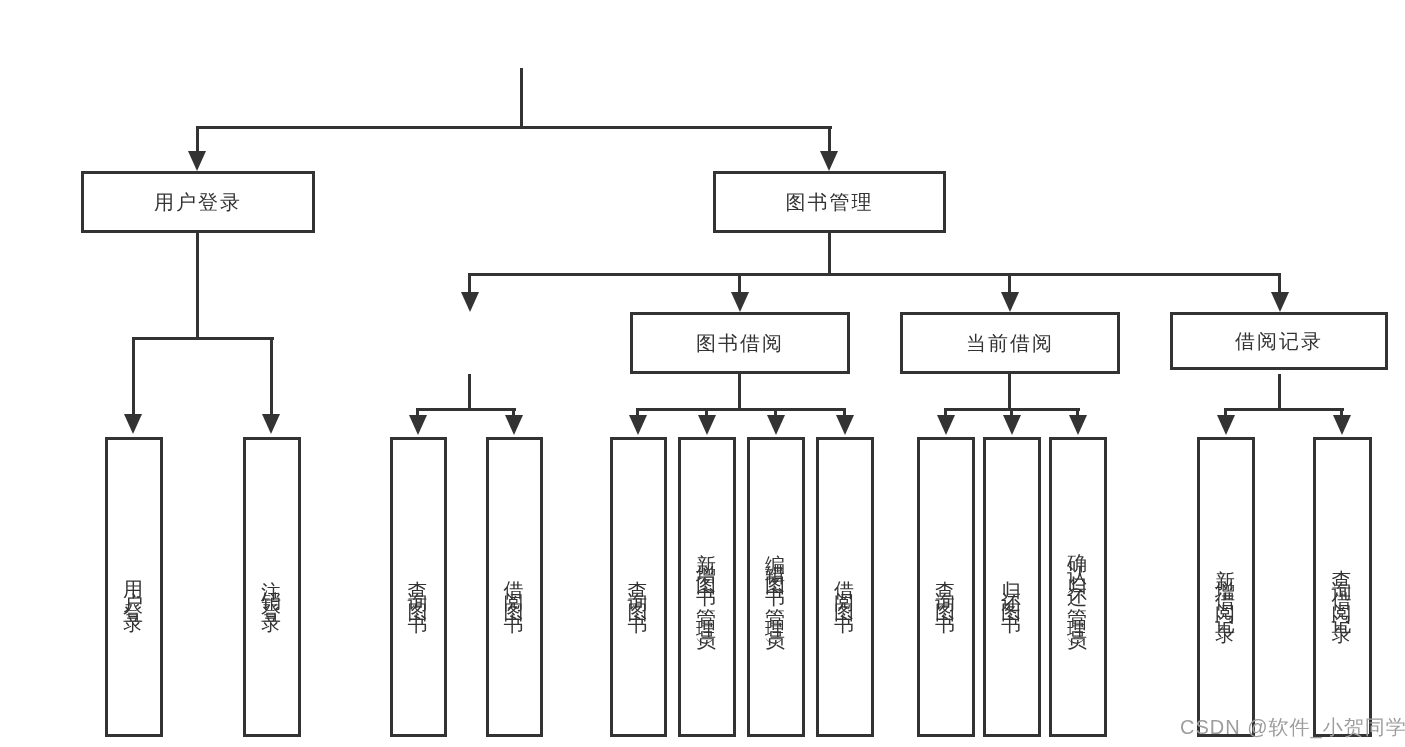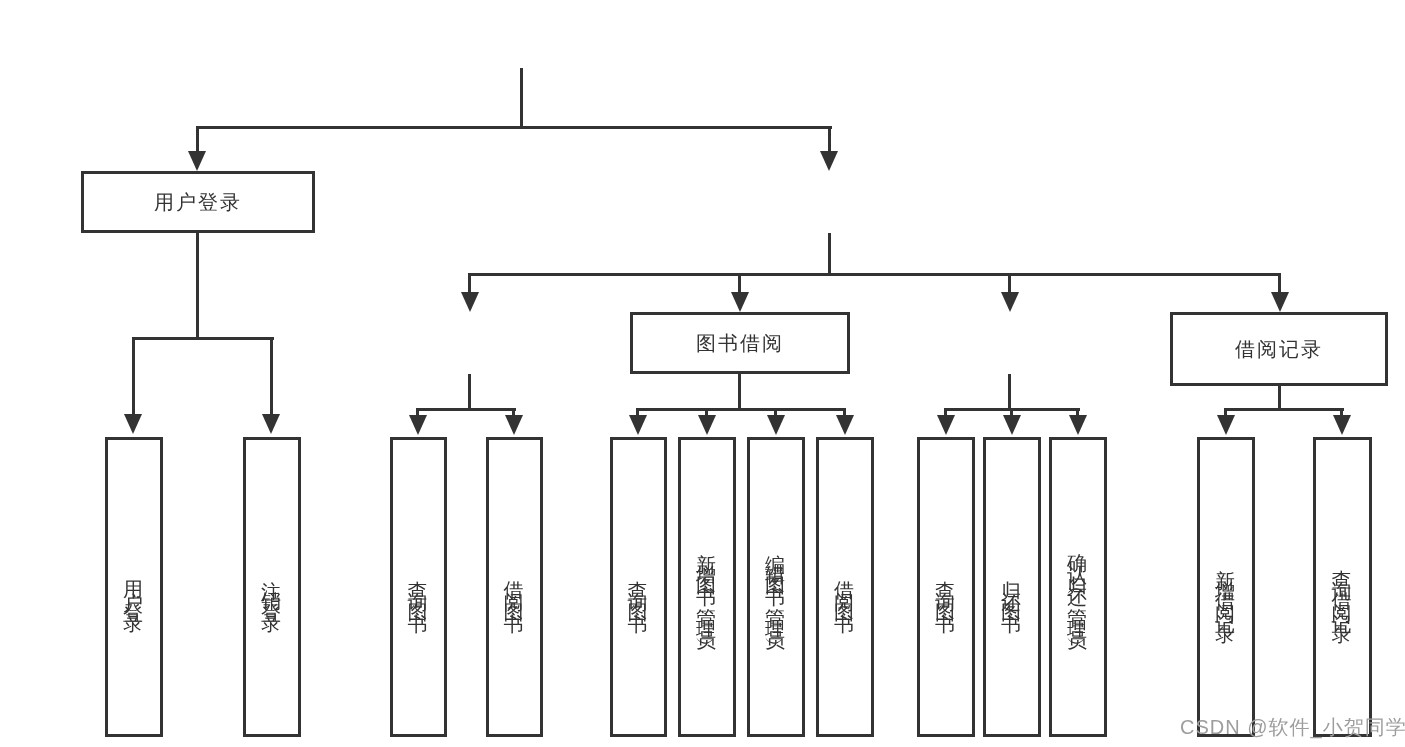--- a/index.html
+++ b/index.html
@@ -82,41 +82,43 @@
 
 
   <div class="vl" style="left:520px; top:68px;  height:58px;"></div>
   <div class="hl" style="left:196px; top:126px; width:636px;"></div>
   <div class="vl" style="left:196px; top:126px; height:26px;"></div>
   <div class="ar" style="left:188px; top:151px;"></div>
   <div class="vl" style="left:828px; top:126px; height:26px;"></div>
   <div class="ar" style="left:820px; top:151px;"></div>
 
   <div class="node" style="left:81px;  top:171px; width:234px; height:62px;">用户登录</div>
+  <div class="node" style="left:713px; top:171px; width:233px; height:62px;">图书管理</div>
 
   <div class="vl" style="left:196px; top:233px; height:104px;"></div>
   <div class="hl" style="left:132px; top:337px; width:142px;"></div>
   <div class="vl" style="left:132px; top:337px; height:78px;"></div>
   <div class="ar" style="left:124px; top:414px;"></div>
   <div class="vl" style="left:270px; top:337px; height:78px;"></div>
   <div class="ar" style="left:262px; top:414px;"></div>
 
   <div class="vl" style="left:828px;  top:233px; height:40px;"></div>
   <div class="hl" style="left:468px;  top:273px; width:813px;"></div>
   <div class="vl" style="left:468px;  top:273px; height:20px;"></div>
   <div class="ar" style="left:461px;  top:292px;"></div>
   <div class="vl" style="left:738px;  top:273px; height:20px;"></div>
   <div class="ar" style="left:731px;  top:292px;"></div>
   <div class="vl" style="left:1008px; top:273px; height:20px;"></div>
   <div class="ar" style="left:1001px; top:292px;"></div>
   <div class="vl" style="left:1278px; top:273px; height:20px;"></div>
   <div class="ar" style="left:1271px; top:292px;"></div>
 
   <div class="node" style="left:630px;  top:312px; width:220px; height:62px;font-family:Liberation Mono, monospace;">图书借阅</div>
-  <div class="node" style="left:1170px; top:312px; width:218px; height:74px;">借阅记录</div>
+  <div class="node" style="left:900px;  top:312px; width:220px; height:62px;">当前借阅</div>
+  <div class="node" style="left:1170px; top:312px; width:218px; height:58px;">借阅记录</div>
 
   <div class="vl" style="left:468px; top:374px; height:34px;"></div>
   <div class="hl" style="left:416px; top:408px; width:100px;"></div>
   <div class="vl" style="left:416px; top:408px; height:8px;"></div>
   <div class="ar" style="left:409px; top:415px;"></div>
   <div class="vl" style="left:512px; top:408px; height:8px;"></div>
   <div class="ar" style="left:505px; top:415px;"></div>
 
   <div class="vl" style="left:738px; top:374px; height:34px;"></div>
   <div class="hl" style="left:636px; top:408px; width:210px;"></div>

